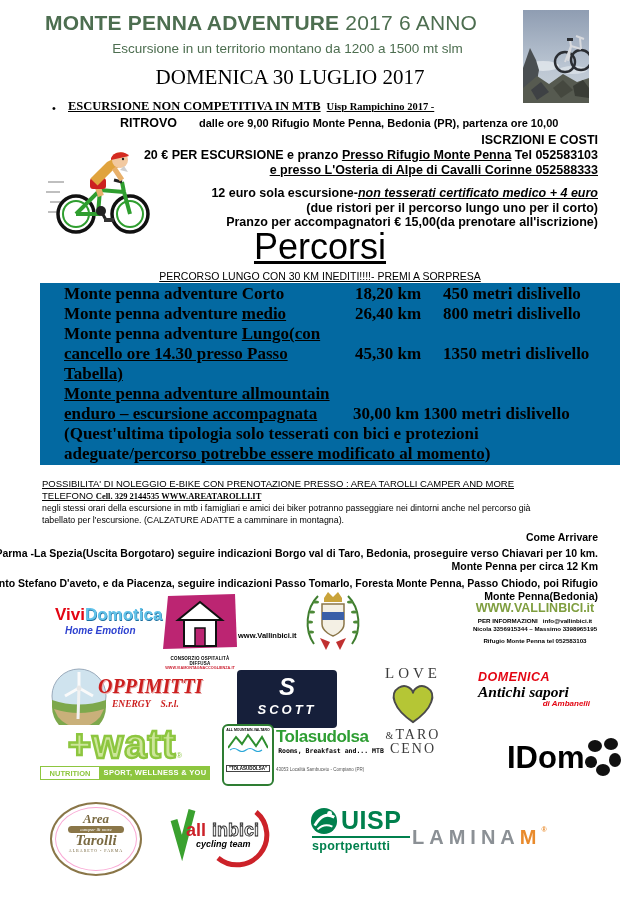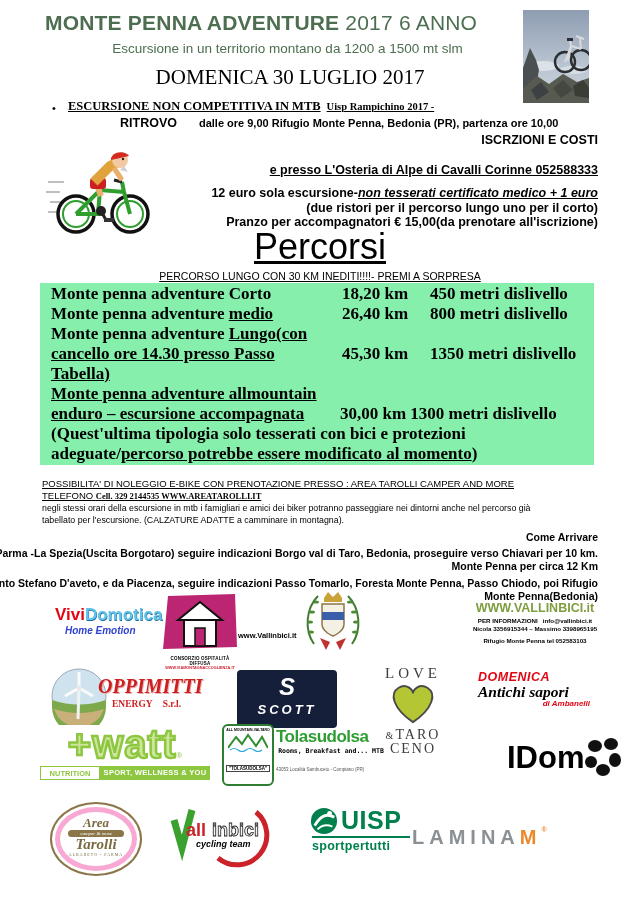--- a/index.html
+++ b/index.html
@@ -28,21 +28,21 @@
   .line-ritrovo{left:120px;top:116px;font-size:12.5px;}
   .line-ritrovo .txt{font-size:11px;margin-left:22px;}
   .rline{right:42px;font-size:12.5px;font-weight:bold;white-space:nowrap;}
 
   
   .cyclist{left:44px;top:132px;width:110px;height:106px;}
 
   
   .ptitle{left:0;top:228px;width:640px;font-size:36px;line-height:38px;}
   .psub{left:0;top:270px;width:640px;font-size:10.5px;text-align:center;}
-  .ptable{left:40px;top:283px;width:544px;background:#86efac;padding:1px 5px;}
+  .ptable{left:40px;top:283px;width:544px;background:#0369a1;padding:1px 18px;}
   .pline{position:relative;height:20px;line-height:20px;white-space:nowrap;padding-left:6px;
          font-family:"Liberation Serif",serif;font-weight:bold;font-size:17px;}
   .km{position:absolute;left:297px;}
   .elev{position:absolute;left:385px;}
   .kmelev{position:absolute;left:295px;}
 
   
   .small-u{left:42px;font-size:9.5px;}
   .para{left:42px;font-size:8.8px;font-weight:normal;white-space:nowrap;}
   .dir{right:42px;font-size:10.5px;font-weight:bold;white-space:nowrap;}
@@ -58,21 +58,21 @@
   .vlink{left:238px;top:631px;font-size:7.5px;font-weight:bold;}
   .crest{left:302px;top:588px;width:62px;height:68px;}
   .vinfo{left:460px;top:601px;width:150px;text-align:center;}
   .vinfo .url{color:#7f9e3f;font-weight:bold;font-size:12.5px;}
   .vinfo .ln{font-size:6.2px;font-weight:bold;margin-top:1.5px;}
   .vinfo .ln3{font-size:6.2px;font-weight:bold;margin-top:5px;}
 
   .oppi{left:50px;top:667px;width:150px;}
   .oppi .nm{position:absolute;left:48px;top:8px;color:#cc1f1f;font-weight:bold;font-style:italic;
             font-family:"Liberation Serif",serif;font-size:20px;text-shadow:1px 1px 0 #e8b0b0;}
-  .oppi .sb{position:absolute;left:62px;top:32px;color:#cc1f1f;font-weight:bold;
+  .oppi .sb{position:absolute;left:62px;top:32px;color:#cc1f1f;font-weight:bold;font-style:italic;
             font-family:"Liberation Serif",serif;font-size:9.5px;word-spacing:8px;}
   .scott{left:237px;top:670px;width:100px;height:58px;background:#161f3a;border-radius:4px;
          text-align:center;color:#fff;}
   .scott .s{font-size:24px;font-weight:bold;font-style:italic;line-height:30px;display:block;margin-top:2px;}
   .scott .nm{font-size:13px;font-weight:bold;font-style:italic;letter-spacing:3px;display:block;}
   .love{left:378px;top:665px;width:70px;text-align:center;color:#3c3c3c;font-family:"Liberation Serif",serif;}
   .love .lv{font-size:15px;letter-spacing:4px;}
   .love .l2{font-size:14px;letter-spacing:2px;line-height:13px;}
   .love .amp{font-size:10px;}
   .panif{left:478px;top:670px;width:112px;}
@@ -92,21 +92,21 @@
   .tolab .tt{font-size:3.5px;font-weight:bold;margin-top:2px;}
   .tolab .lb{font-size:4.5px;font-weight:bold;border:1px solid #444;display:inline-block;padding:0 2px;margin-top:1px;}
   .tolat{left:276px;top:728px;width:110px;}
   .tolat .nm{color:#2e9e33;font-weight:bold;font-size:17px;letter-spacing:-.5px;line-height:17px;}
   .tolat .sb{font-family:"DejaVu Sans Mono",monospace;font-size:6.5px;font-weight:bold;margin-top:2px;text-align:center;}
   .tolat .ad{font-size:4.5px;color:#555;margin-top:12px;}
   .idom{left:492px;top:736px;margin-left:15px;}
   .idom .nm{font-size:31px;font-weight:800;letter-spacing:0;}
 
   .areat{left:50px;top:802px;width:88px;height:70px;border:2px solid #8a7648;border-radius:50%;}
-  .areat .in{position:absolute;inset:3px;border:5px solid #f9a8d4;border-radius:50%;text-align:center;
+  .areat .in{position:absolute;inset:3px;border:1px solid #f9a8d4;border-radius:50%;text-align:center;
              color:#7a6a42;font-family:"Liberation Serif",serif;}
   .areat .a{font-size:13px;font-style:italic;font-weight:bold;line-height:14px;margin-top:4px;}
   .areat .band{background:#8a7648;color:#fff;font-size:5px;font-style:italic;border-radius:6px;
                width:56px;margin:0 auto;line-height:7px;}
   .areat .t{font-size:15px;font-style:italic;font-weight:bold;line-height:15px;}
   .areat .bt{font-size:4px;letter-spacing:1px;}
   .vteam{left:160px;top:806px;width:118px;height:62px;}
   .vteam .all{position:absolute;left:26px;top:14px;color:#cc2229;font-weight:800;font-size:18px;}
   .vteam .inb{position:absolute;left:52px;top:14px;color:#f2f2f2;font-weight:800;font-size:18px;
               -webkit-text-stroke:.8px #222;}
@@ -153,22 +153,23 @@
 
   <div class="abs subtitle ctr nw">Escursione in un territorio montano da 1200 a 1500 mt slm</div>
   <div class="abs date ctr ser nw">DOMENICA 30 LUGLIO 2017</div>
 
   <div class="abs bullet">•</div>
   <div class="abs line-esc nw"><span class="ser b u">ESCURSIONE NON COMPETITIVA IN MTB</span><span class="ser b u sub">Uisp Rampichino 2017 -</span></div>
 
   <div class="abs line-ritrovo nw"><span class="b">RITROVO</span><span class="b txt">dalle ore 9,00 Rifugio Monte Penna, Bedonia (PR), partenza ore 10,00</span></div>
 
   <div class="abs rline" style="top:133px">ISCRZIONI E COSTI</div>
+  <div class="abs rline" style="top:148px"><span>20 € PER ESCURSIONE e pranzo </span><span class="u">Presso Rifugio Monte Penna</span><span> Tel 052583103</span></div>
   <div class="abs rline u" style="top:163px">e presso L'Osteria di Alpe di Cavalli Corinne 052588333</div>
-  <div class="abs rline" style="top:186px"><span>12 euro sola escursione-</span><span class="i u">non tesserati certificato medico + 1 euro</span></div>
+  <div class="abs rline" style="top:186px"><span>12 euro sola escursione-</span><span class="i u">non tesserati certificato medico + 4 euro</span></div>
   <div class="abs rline" style="top:201px">(due ristori per il percorso lungo uno per il corto)</div>
   <div class="abs rline" style="top:215px">Pranzo per accompagnatori € 15,00(da prenotare all'iscrizione)</div>
 
   <div class="abs cyclist">
     <svg width="110" height="106" viewBox="0 0 110 106">
       <path d="M4 50h16 M2 60h14 M6 70h13 M4 80h11" stroke="#aaa" stroke-width="1.5" fill="none"></path>
       <circle cx="32" cy="82" r="18" fill="none" stroke="#111" stroke-width="3.5"></circle>
       <circle cx="32" cy="82" r="13" fill="none" stroke="#2f9e2f" stroke-width="2"></circle>
       <circle cx="86" cy="82" r="18" fill="none" stroke="#111" stroke-width="3.5"></circle>
       <circle cx="86" cy="82" r="13" fill="none" stroke="#2f9e2f" stroke-width="2"></circle>

